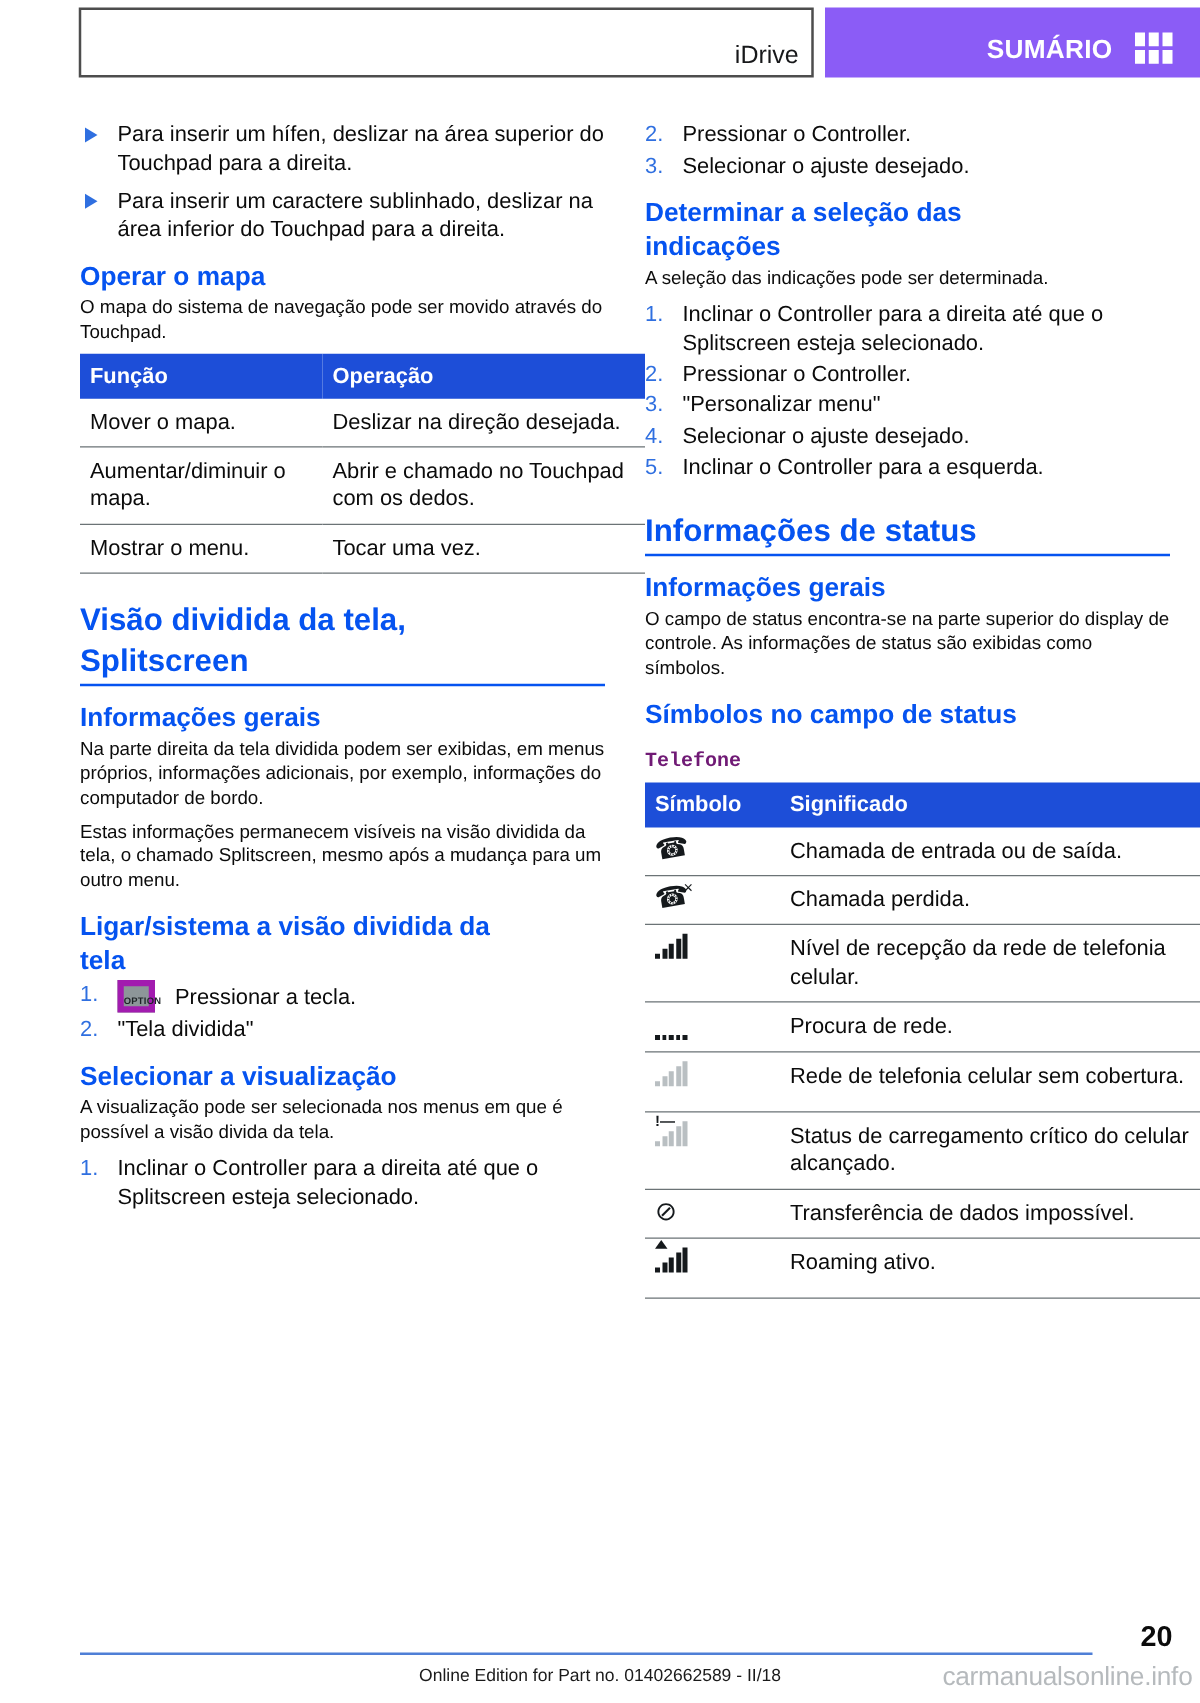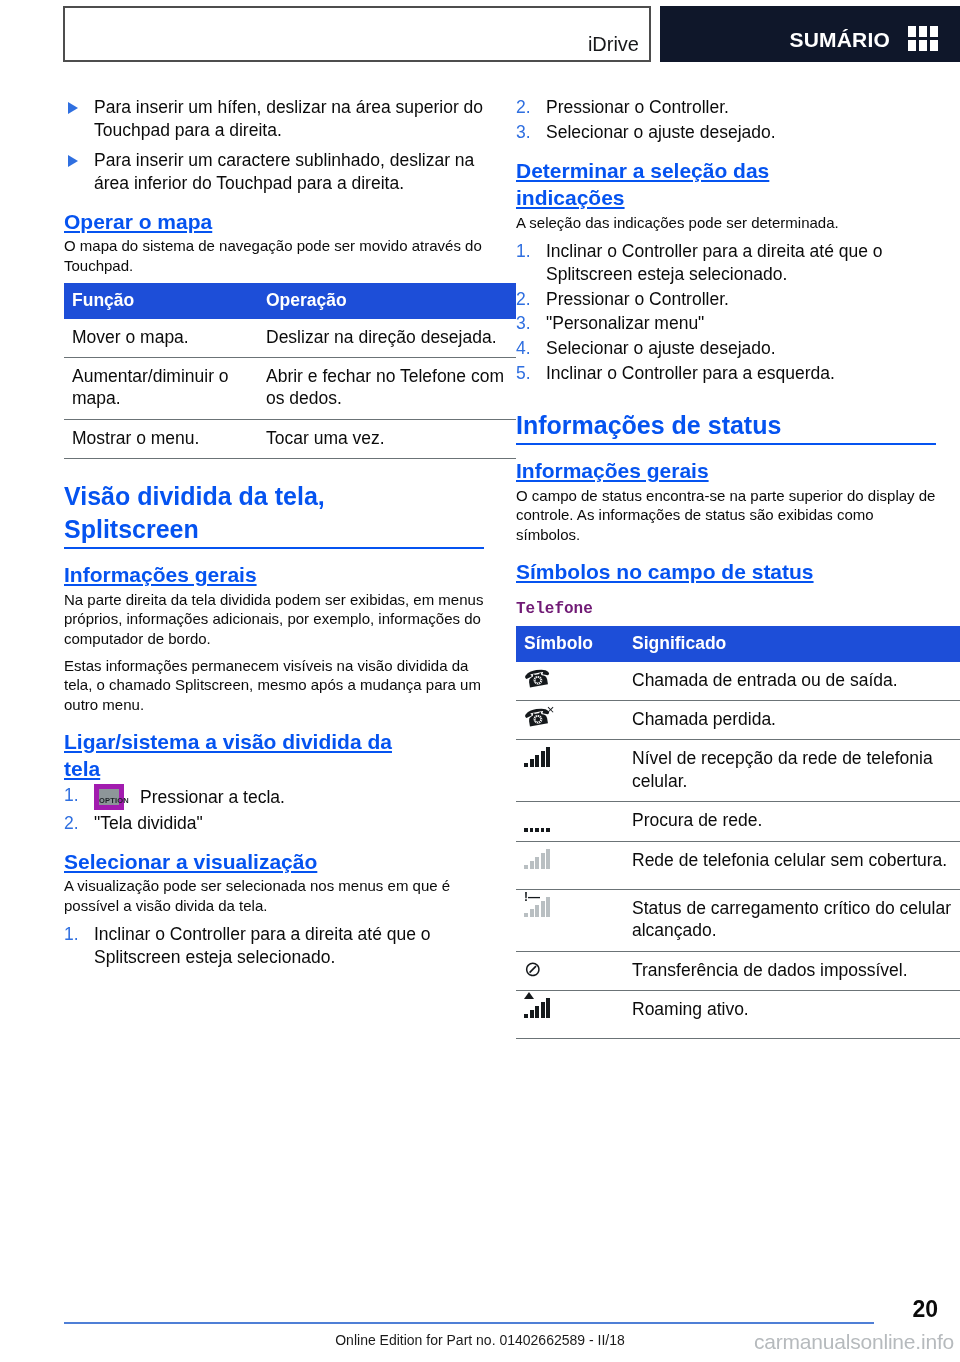--- a/index.html
+++ b/index.html
@@ -36,21 +36,21 @@
     position: absolute;
     right: 10px; bottom: 4px;
     font-size: 20px;
     color: #17181a;
     font-family: "Liberation Sans", sans-serif;
   }
   .header-tab {
     position: absolute;
     left: 660px; top: 6px;
     width: 300px; height: 56px;
-    background: #0f172a;
+    background: #8b5cf6;
   }
   .header-tab-label {
     position: absolute;
     right: 70px; bottom: 10px;
     font-size: 21px;
     font-weight: bold;
     color: #ffffff;
     letter-spacing: 0.2px;
   }
   .grid-icon {
@@ -88,21 +88,20 @@
   .sec-rule {
     border-bottom: 2px solid #0553f0;
     margin: 3px 0 13px 0;
   }
   h2.sub {
     font-size: 21px;
     line-height: 1.22;
     font-weight: bold;
     color: #0553f0;
     margin: 14px 0 2px 0;
-    text-decoration: underline;
   }
   h2.sub.first { margin-top: 6px; }
   h3.subsub {
     font-size: 16px;
     line-height: 1.2;
     font-weight: bold;
     color: #701a75;
     margin: 16px 0 6px 0;
     font-family: Liberation Mono, monospace;
   }
@@ -359,21 +358,21 @@
         <th class="c1-oper">Operação</th>
       </tr>
     </thead>
     <tbody>
       <tr>
         <td>Mover o mapa.</td>
         <td>Deslizar na direção desejada.</td>
       </tr>
       <tr>
         <td>Aumentar/diminuir o mapa.</td>
-        <td>Abrir e fechar no Telefone com os dedos.</td>
+        <td>Abrir e chamado no Touchpad com os dedos.</td>
       </tr>
       <tr>
         <td>Mostrar o menu.</td>
         <td>Tocar uma vez.</td>
       </tr>
     </tbody>
   </table>
 
   <div style="height:18px"></div>
 

